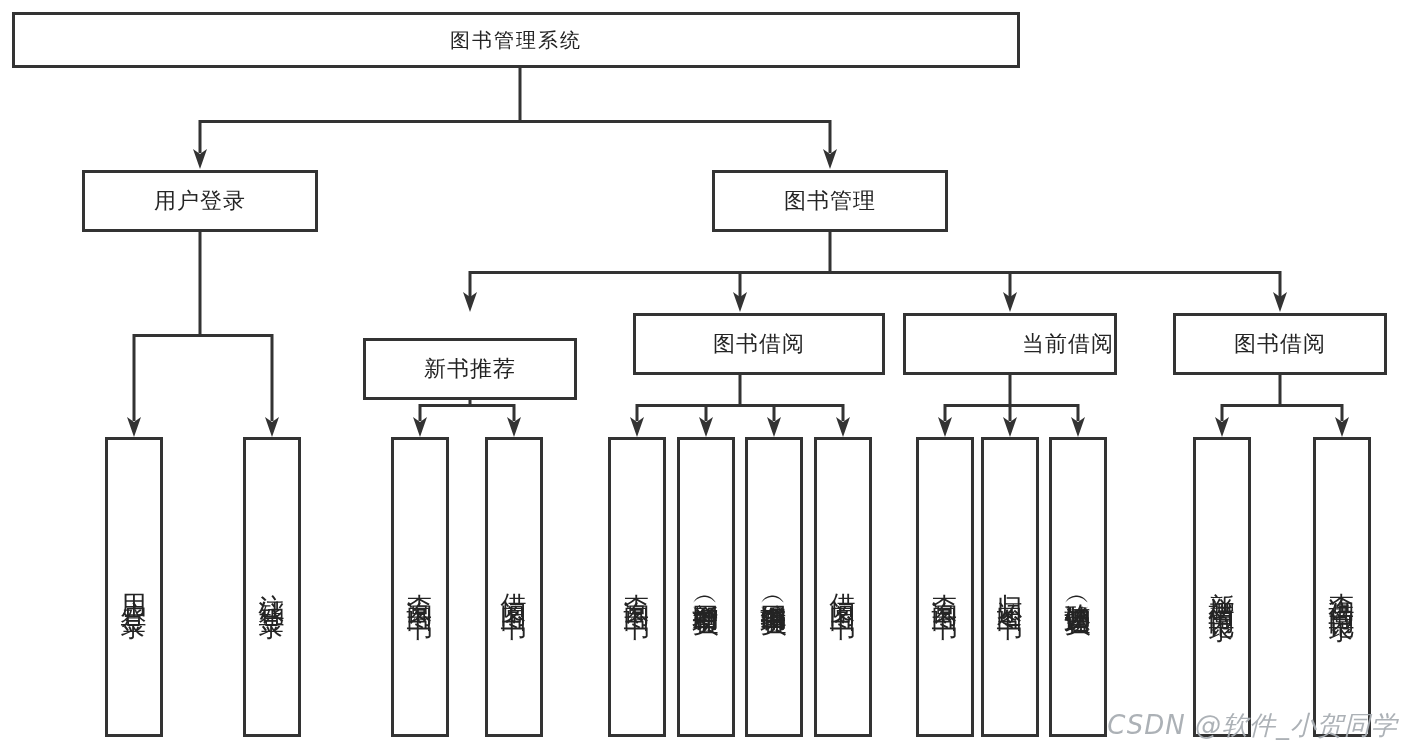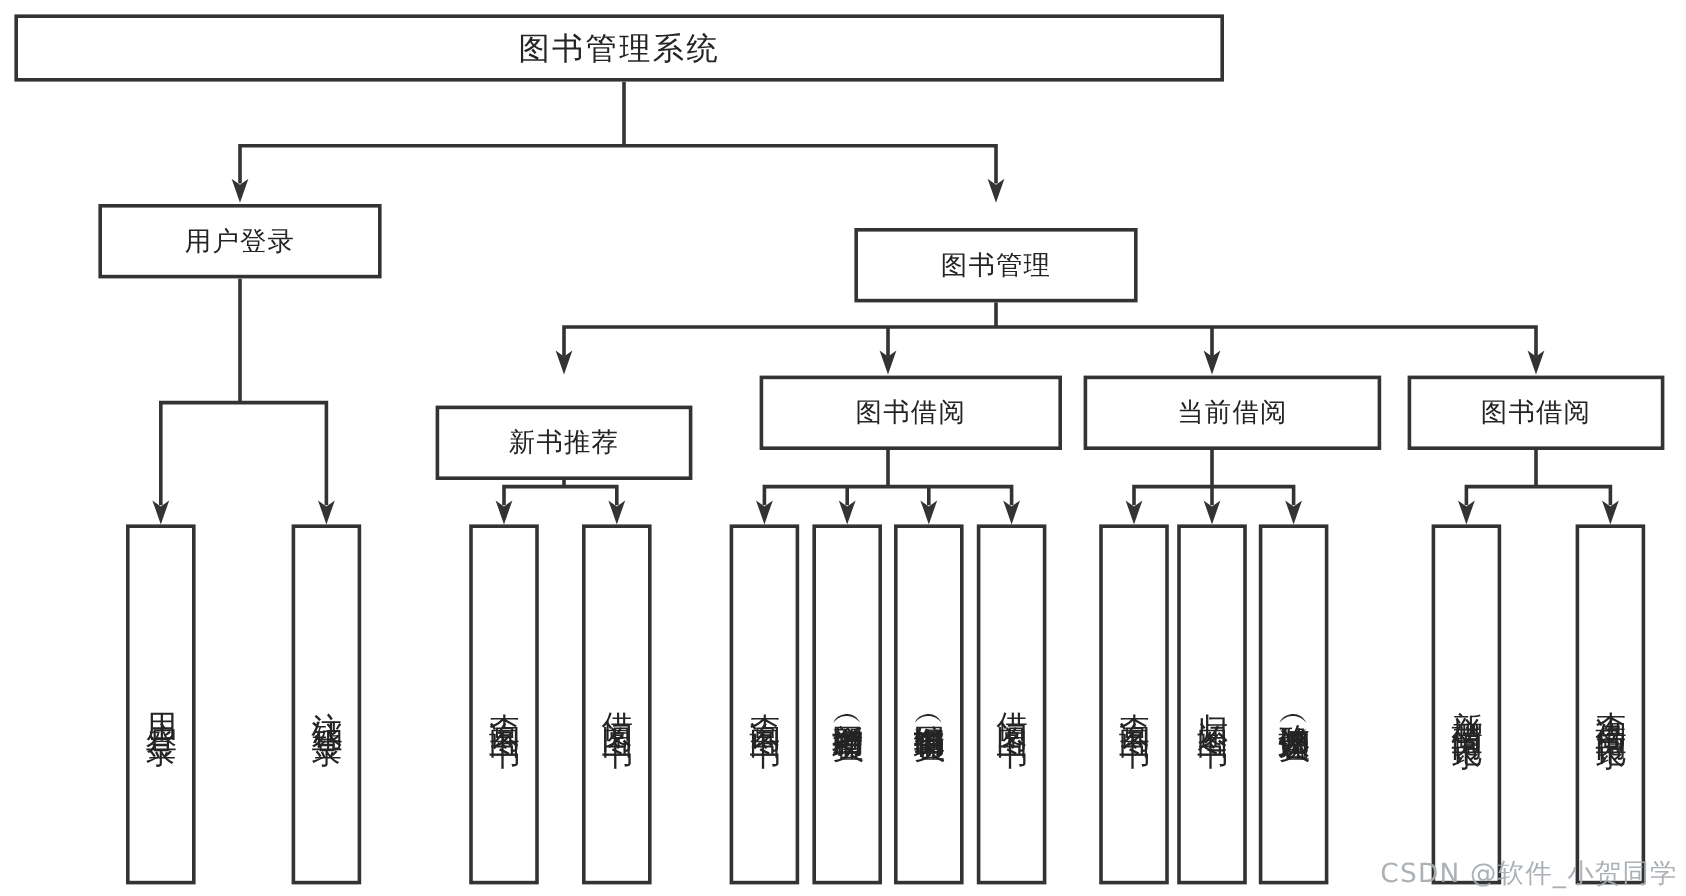--- a/index.html
+++ b/index.html
@@ -22,55 +22,56 @@
     box-sizing: border-box;
     border: 3px solid #333333;
     background: #ffffff;
     color: #242424;
     display: flex;
     align-items: center;
     justify-content: center;
     text-align: center;
   }
   .node.h { font-size: 22px; letter-spacing: 1px; }
-  .node.root { font-size: 26px; letter-spacing: 2px; }
+  .node.root { font-size: 20px; letter-spacing: 2px; }
   .node.v { font-size: 26px; }
   .node.v .vtext {
     writing-mode: vertical-rl;
     text-orientation: mixed;
     line-height: 1;
     white-space: nowrap;
   }
   .ls7 { letter-spacing: 7px; }
   .ls5 { letter-spacing: 5px; }
   .ls1 { letter-spacing: 1px; }
   
   .root     { left: 12px;   top: 12px;  width: 1008px; height: 56px; }
   .l1a      { left: 82px;   top: 170px; width: 236px;  height: 62px; }
-  .l1b      { left: 712px;  top: 170px; width: 236px;  height: 62px; margin-top: 20px; }
+  .l1b      { left: 712px;  top: 170px; width: 236px;  height: 62px; }
   .l2a      { left: 363px;  top: 313px; width: 214px;  height: 62px; margin-top: 25px; }
   .l2b      { left: 633px;  top: 313px; width: 252px;  height: 62px; }
-  .l2c      { left: 903px;  top: 313px; width: 248px;  height: 62px; }
+  .l2c      { left: 903px;  top: 313px; width: 214px;  height: 62px; justify-content: flex-end; }
   .l2d      { left: 1173px; top: 313px; width: 214px;  height: 62px; }
   .leaf     { top: 437px;   width: 58px; height: 300px; }
   .xA1 { left: 105px; }  .xA2 { left: 243px; }
   .xB1 { left: 391px; }  .xB2 { left: 485px; }
   .xC1 { left: 608px; }  .xC2 { left: 677px; }
   .xC3 { left: 745px; }  .xC4 { left: 814px; }
   .xD1 { left: 916px; }  .xD2 { left: 981px; }
   .xD3 { left: 1049px; }
   .xE1 { left: 1193px; } .xE2 { left: 1313px; }
   #watermark {
     position: absolute;
     right: 7px;
     bottom: 4px;
-    font-size: 22px;
+    font-size: 26px;
     color: rgba(168, 173, 178, 0.95);
     letter-spacing: 1px;
     white-space: nowrap;
+    font-style: italic;
   }
 </style>
 </head>
 <body>
 
 <div id="canvas">
 
   <svg id="wires" viewBox="0 0 1405 747" xmlns="http://www.w3.org/2000/svg">
     <g stroke="#333333" stroke-width="3" fill="none">
 

